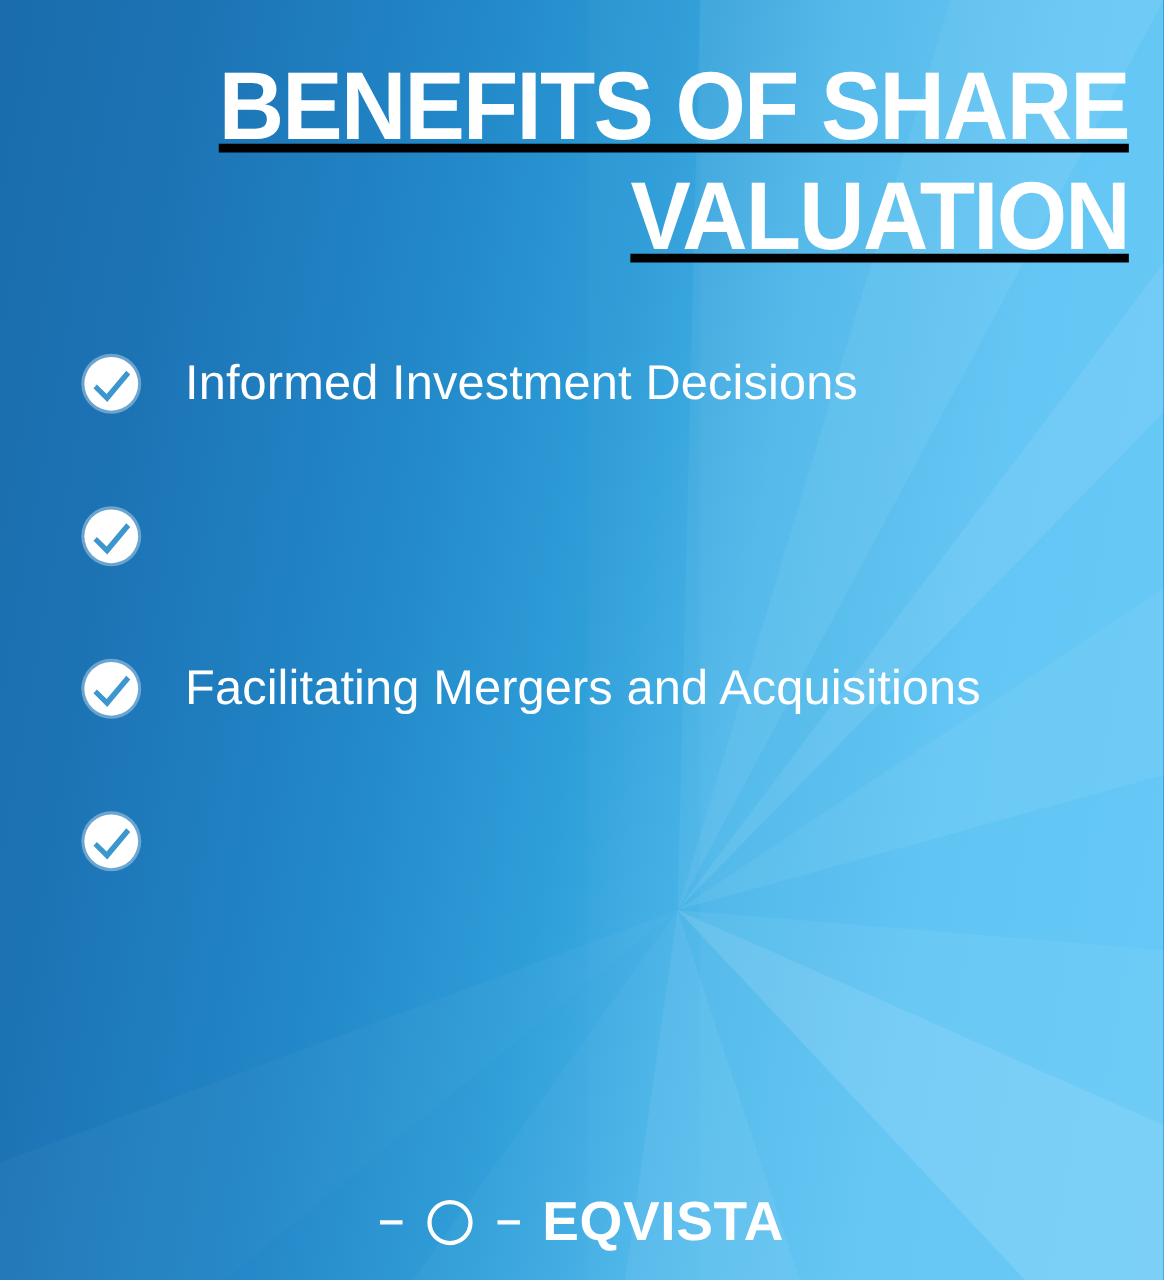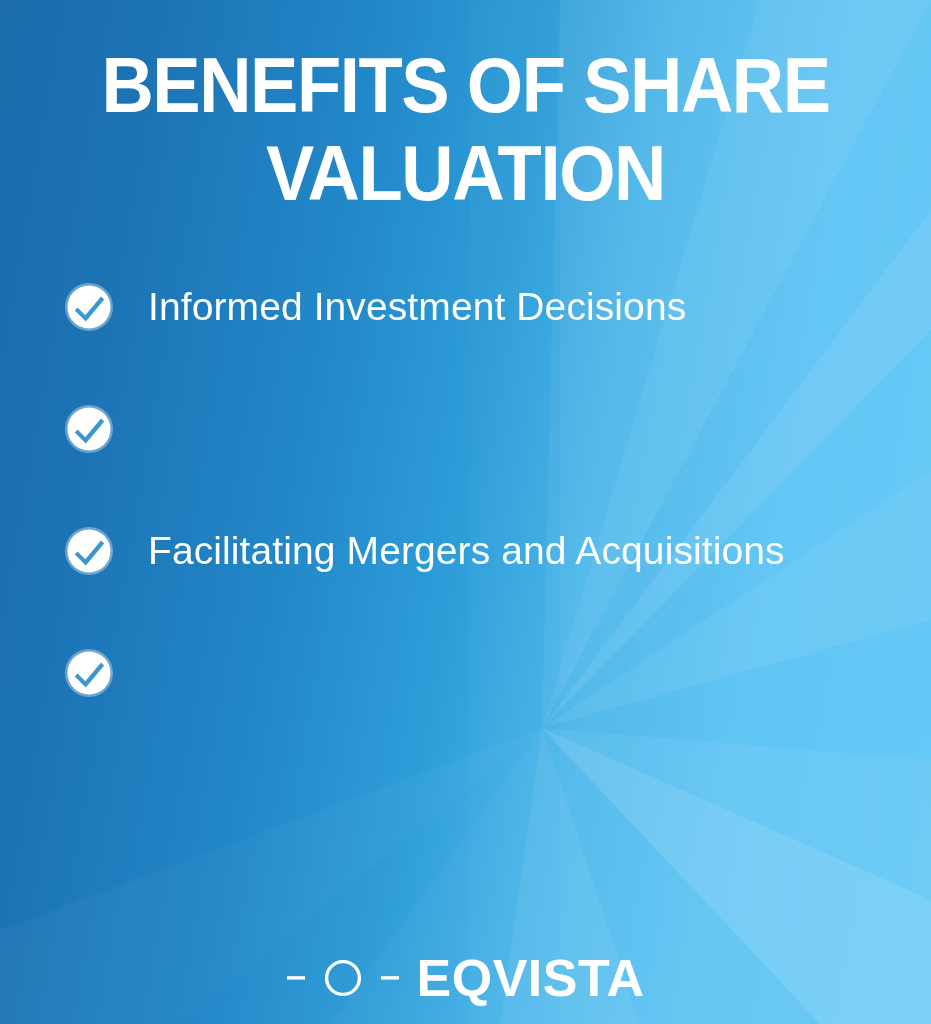--- a/index.html
+++ b/index.html
@@ -33,21 +33,22 @@
     height: 100%;
     pointer-events: none;
   }
 
   
   .title-block {
     position: absolute;
     top: 41px;
     left: 0;
     width: 931px;
-    text-align: center;
+    text-align: right;
+    text-decoration: underline;
   }
   .title-line {
     display: block;
     color: #ffffff;
     font-family: "Liberation Sans Narrow", "Liberation Sans", sans-serif;
     font-weight: 700;
     font-size: 77px;
     line-height: 88px;
     letter-spacing: -1.5px;
     transform: scaleX(0.94);
@@ -96,21 +97,21 @@
     bottom: 24px;
     width: 931px;
     display: flex;
     align-items: center;
     justify-content: center;
   }
   .logo-mark { display: block; }
   .logo-word {
     margin-left: 18px;
     color: #ffffff;
-    font-size: 52px;
+    font-size: 44px;
     font-weight: 700;
     letter-spacing: 0.5px;
     line-height: 38px;
   }
 </style>
 </head>
 <body>
 
 <div id="poster">
 

